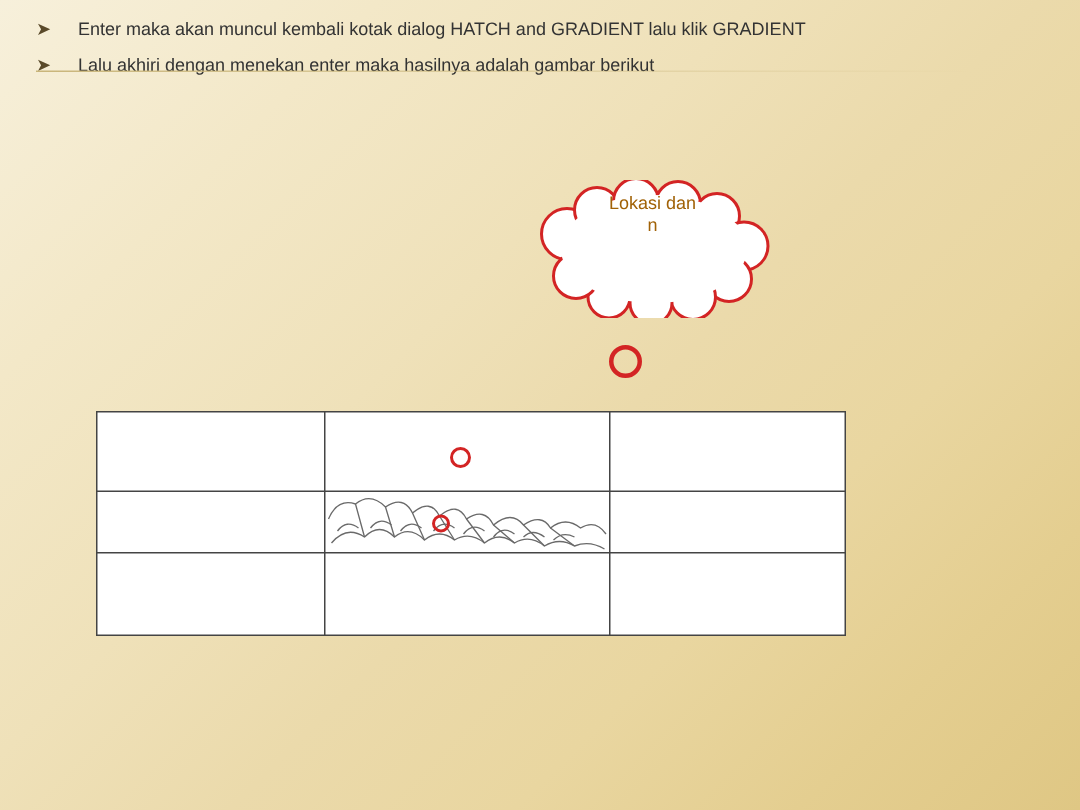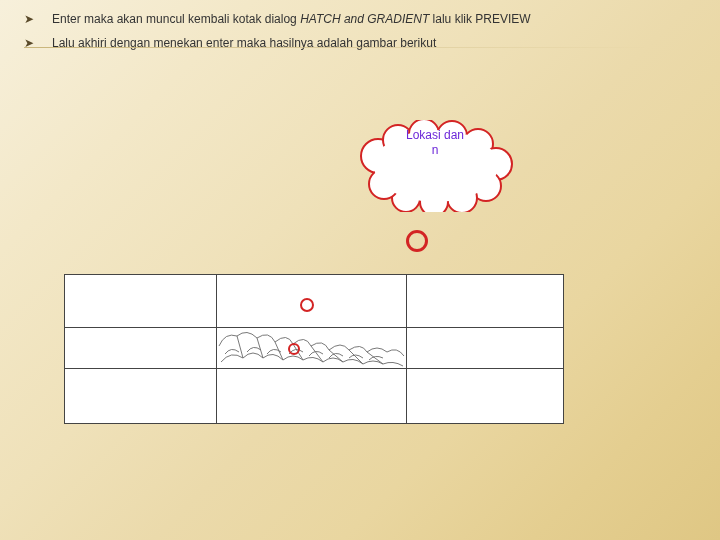--- a/index.html
+++ b/index.html
@@ -27,21 +27,21 @@
     line-height: 1.5;
   }
   .bullet-mark {
     width: 28px;
     flex-shrink: 0;
     color: #5a4a2a;
   }
   .bullet-text {
     flex: 1;
   }
-  .italic { font-style: italic; }
+  .italic { }
   .divider {
     position: absolute;
     left: 24px;
     right: 0;
     top: 47px;
     height: 1px;
     background: linear-gradient(to right, #c9b57a 0%, rgba(201,181,122,0) 90%);
   }
   .stage {
     position: absolute;
@@ -58,21 +58,21 @@
     height: 92px;
   }
   .cloud-wrap svg { display:block; }
   .cloud-text {
     position: absolute;
     left: 0; top: 8px;
     width: 170px;
     text-align: center;
     font-size: 12px;
     line-height: 1.25;
-    color: #6d28d9;
+    color: #a16207;
   }
   .tails {
     position: absolute;
     left: 398px;
     top: 110px;
     width: 30px;
     height: 30px;
   }
   .tail1 {
     position:absolute; left:8px; top:0;
@@ -109,21 +109,21 @@
   .dot.d1 { left: 236px; top: 24px; }
   .dot.d2 { left: 224px; top: 69px; width:8px; height:8px; }
 </style>
 </head>
 <body>
 
 <div class="bullets">
   <div class="bullet-row">
     <div class="bullet-mark">➤</div>
     <div class="bullet-text">
-      <span>Enter maka akan muncul kembali kotak dialog </span><span class="italic">HATCH and GRADIENT</span><span>  lalu klik PREVIEW</span>
+      <span>Enter maka akan muncul kembali kotak dialog </span><span class="italic">HATCH and GRADIENT</span><span>  lalu klik GRADIENT</span>
     </div>
   </div>
   <div class="divider"></div>
   <div class="bullet-row">
     <div class="bullet-mark">➤</div>
     <div class="bullet-text">
       <span>Lalu akhiri dengan menekan enter maka hasilnya adalah gambar berikut</span><span class="italic"></span><span></span>
     </div>
   </div>
 </div>

